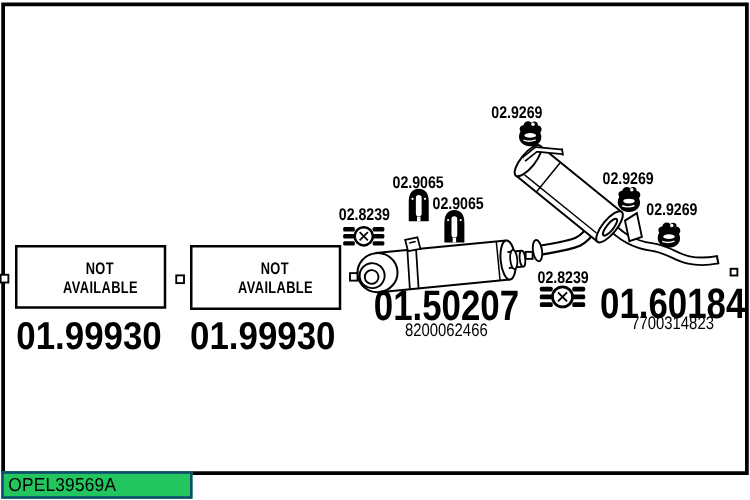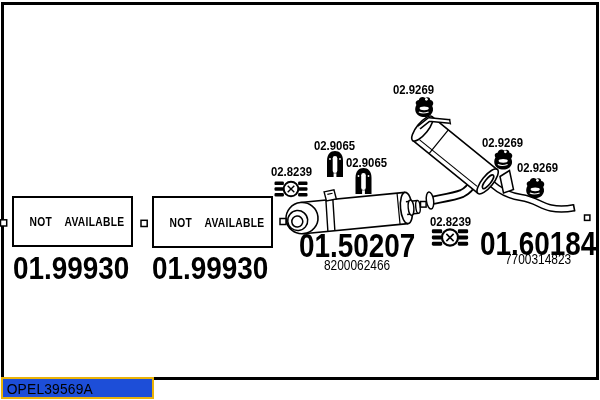--- a/index.html
+++ b/index.html
@@ -7,29 +7,29 @@
   .stage {
     position:relative; width:600px; height:400px; background:#fff;
     font-family:"Liberation Sans", sans-serif; color:#000; overflow:hidden;
   }
   .frame {
     position:absolute; left:1px; top:2px; width:598px; height:378px;
     border:3px solid #000; background:transparent;
   }
   .code-box {
     position:absolute; left:1px; top:377px; width:153px; height:22px;
-    border:2px solid #eab308; background:#1d4ed8; display:flex; align-items:center; z-index:5;
+    border:2px solid #0c4a6e; background:#22c55e; display:flex; align-items:center; z-index:5;
   }
   .code-box span {
     font-size:15px; letter-spacing:.2px; padding-left:4px;
     transform:scaleX(.92); transform-origin:left center; white-space:nowrap;
   }
   .na-box {
     position:absolute; border:2.5px solid #000; background:#fff;
-    display:flex; flex-direction:row; align-items:center; justify-content:center;padding-left:15px;
+    display:flex; flex-direction:column; align-items:center; justify-content:center;padding-left:15px;
   }
   #na1 { left:12px;  top:196px; width:121px; height:51px; }
   #na2 { left:152px; top:196px; width:121px; height:52px; }
   .na-box .l {
     font-weight:bold; font-size:13.5px; line-height:15px; letter-spacing:.4px;
     transform:scaleX(.76); transform-origin:center; white-space:nowrap;
   }
   .bignum {
     position:absolute; font-weight:bold; font-size:34px; line-height:1;
     transform:scaleX(.82); transform-origin:left top; white-space:nowrap;

